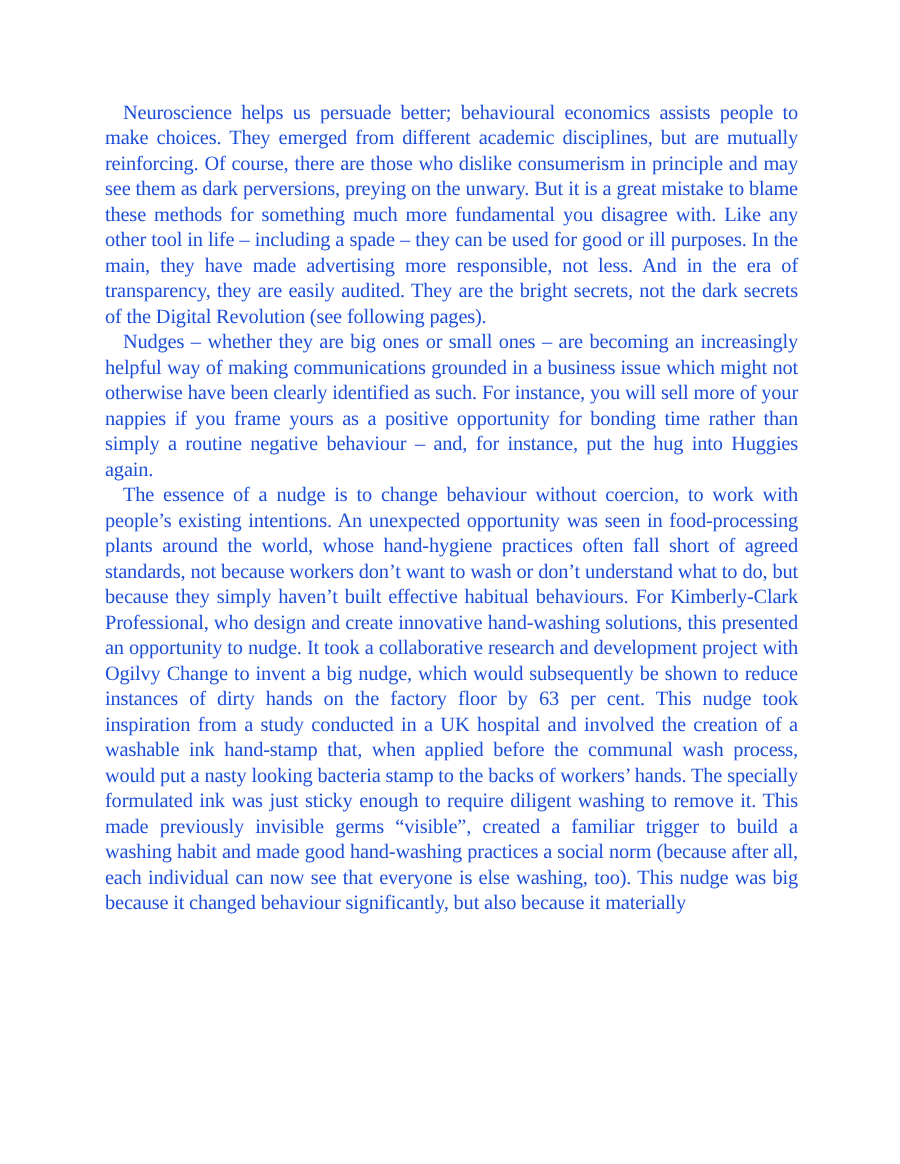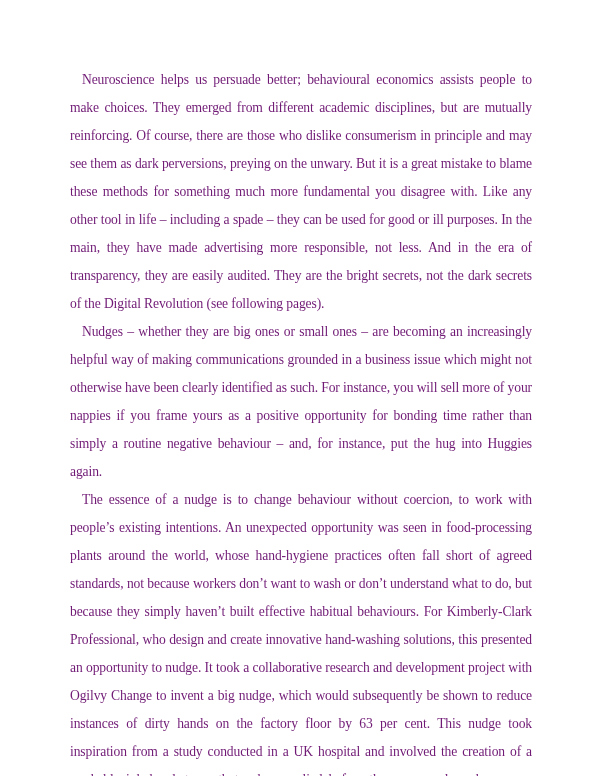--- a/index.html
+++ b/index.html
@@ -19,23 +19,23 @@
     position: absolute;
     left: 70px;
     top: 66px;
     width: 462px;
   }
   .text-block p {
     margin: 0;
     padding: 0;
     font-family: "Liberation Serif", "DejaVu Serif", serif;
     font-size: 13.6px;
-    line-height: 28px;
+    line-height: 17px;
     letter-spacing: -0.12px;
-    color: #701a75;
+    color: #1d4ed8;
     text-align: justify;
     text-indent: 12px;
     -webkit-hyphens: none;
     hyphens: none;
   }
 </style>
 </head>
 <body>
 
 <div class="page">

